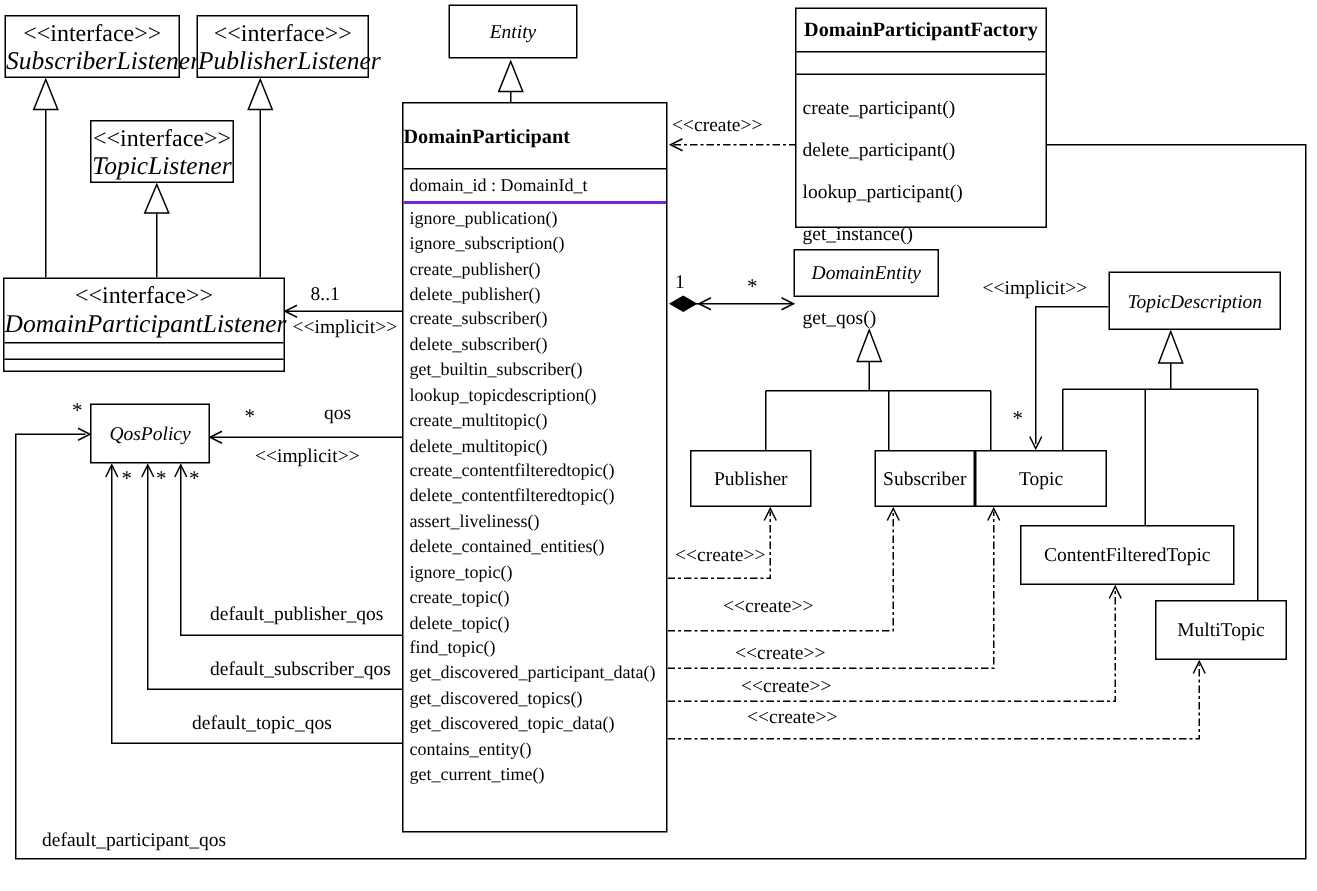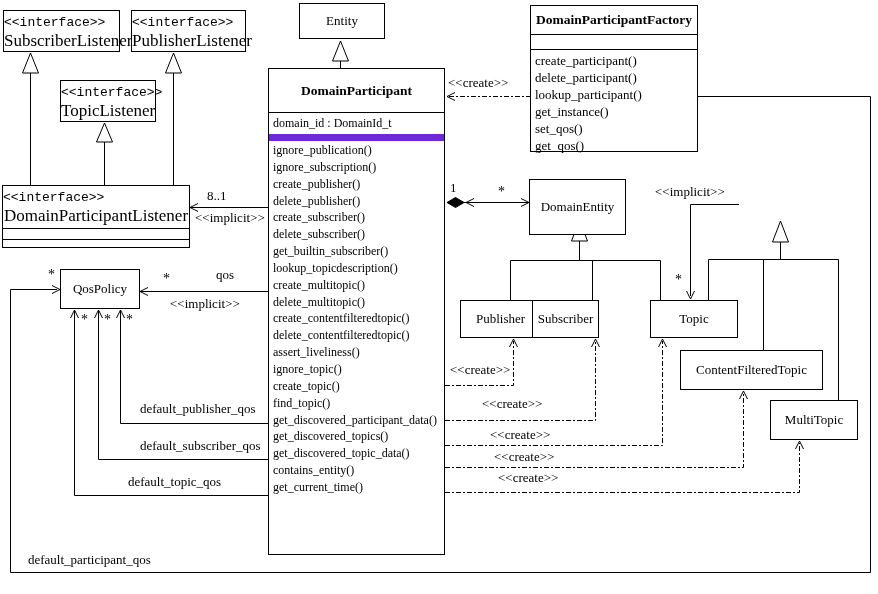--- a/index.html
+++ b/index.html
@@ -1,35 +1,35 @@
 <!DOCTYPE html>
 <html><head>
 <meta charset="utf-8">
 <style>
   html,body{margin:0;padding:0;background:#fff;}
   #stage{position:relative;width:878px;height:594px;background:#fff;overflow:hidden;
          font-family:"Liberation Serif", serif;color:#000;}
   #edges{position:absolute;left:0;top:0;z-index:0;}
   .box{position:absolute;background:#fff;border:1px solid #000;box-sizing:border-box;z-index:1;}
-  .stereo{text-align:left;font-size:13px;line-height:18px;font-family:Liberation Mono, monospace;}
+  .stereo{text-align:center;font-size:16px;line-height:18px;}
   .cname{text-align:center;font-size:17px;line-height:18px;}
-  .italic{}
+  .italic{font-style:italic;}
   .bold{font-weight:normal;}
   .pad-top{padding-top:3px;}
   .single{display:flex;align-items:center;justify-content:center;font-size:13px;}
-  .dp-title{height:43px;line-height:43px;text-align:center;font-weight:bold;font-size:13.5px;border-bottom:1px solid #000;}
-  .dp-attrs{height:21px;border-bottom:7px solid #6d28d9;}
+  .dp-title{height:43px;line-height:43px;font-weight:bold;font-size:13.5px;border-bottom:1px solid #000;}
+  .dp-attrs{height:21px;border-bottom:2px solid #6d28d9;}
   .dp-attrs .m{line-height:20px;}
   .dp-methods{padding-top:1px;}
   .dp-methods .m{line-height:16.85px;}
   .m{font-size:12px;padding-left:4px;white-space:nowrap;}
   .fa-title{height:28px;line-height:28px;text-align:center;font-weight:bold;font-size:13.5px;border-bottom:1px solid #000;}
   .fa-attrs{height:14px;border-bottom:1px solid #000;}
   .fa-methods{padding-top:2px;}
-  .fa-methods .m{font-size:13px;line-height:17.1px;}
+  .fa-methods .m{font-size:13px;line-height:17.1px;margin-top:11px;}
   .dpl-title{height:42px;padding-top:3px;box-sizing:border-box;}
   .comp{height:10px;border-top:1px solid #000;}
   .comp2{height:9px;border-top:1px solid #000;}
   .lbl{position:absolute;font-size:13px;line-height:14px;white-space:nowrap;z-index:2;}
   .star{font-size:14px;}
 </style>
 </head>
 <body>
 
 <div id="stage">
@@ -140,22 +140,24 @@
         <div class="m">delete_publisher()</div>
         <div class="m">create_subscriber()</div>
         <div class="m">delete_subscriber()</div>
         <div class="m">get_builtin_subscriber()</div>
         <div class="m">lookup_topicdescription()</div>
         <div class="m">create_multitopic()</div>
         <div class="m">delete_multitopic()</div>
         <div class="m">create_contentfilteredtopic()</div>
         <div class="m">delete_contentfilteredtopic()</div>
         <div class="m">assert_liveliness()</div>
+        <div class="m">delete_contained_entities()</div>
         <div class="m">ignore_topic()</div>
         <div class="m">create_topic()</div>
+        <div class="m">delete_topic()</div>
         <div class="m">find_topic()</div>
         <div class="m">get_discovered_participant_data()</div>
         <div class="m">get_discovered_topics()</div>
         <div class="m">get_discovered_topic_data()</div>
         <div class="m">contains_entity()</div>
         <div class="m">get_current_time()</div>
       </div>
   </div>
 
   <div class="box" style="left:530px;top:5px;width:168px;height:147px">
@@ -164,34 +166,37 @@
     <div class="fa-methods">
         <div class="m">create_participant()</div>
         <div class="m">delete_participant()</div>
         <div class="m">lookup_participant()</div>
         <div class="m" style="">get_instance()</div>
         <div class="m">set_qos()</div>
         <div class="m">get_qos()</div>
       </div>
   </div>
 
-  <div class="box single" style="left:529px;top:179px;width:97px;height:56px">
+  <div class="box single" style="left:529px;top:166px;width:97px;height:32px">
     <span class="italic">DomainEntity</span>
   </div>
 
+  <div class="box single" style="left:739px;top:181px;width:115px;height:39px">
+    <span class="italic">TopicDescription</span>
+  </div>
 
   <div class="box single" style="left:60px;top:269px;width:80px;height:40px">
     <span class="italic">QosPolicy</span>
   </div>
 
   <div class="box single" style="left:460px;top:300px;width:81px;height:38px">
     <span class="bold">Publisher</span>
   </div>
 
-  <div class="box single" style="left:532px;top:300px;width:67px;height:38px">
+  <div class="box single" style="left:583px;top:300px;width:67px;height:38px">
     <span class="bold">Subscriber</span>
   </div>
 
   <div class="box single" style="left:650px;top:300px;width:88px;height:38px">
     <span class="bold">Topic</span>
   </div>
 
   <div class="box single" style="left:680px;top:350px;width:143px;height:40px">
     <span class="bold">ContentFilteredTopic</span>
   </div>

